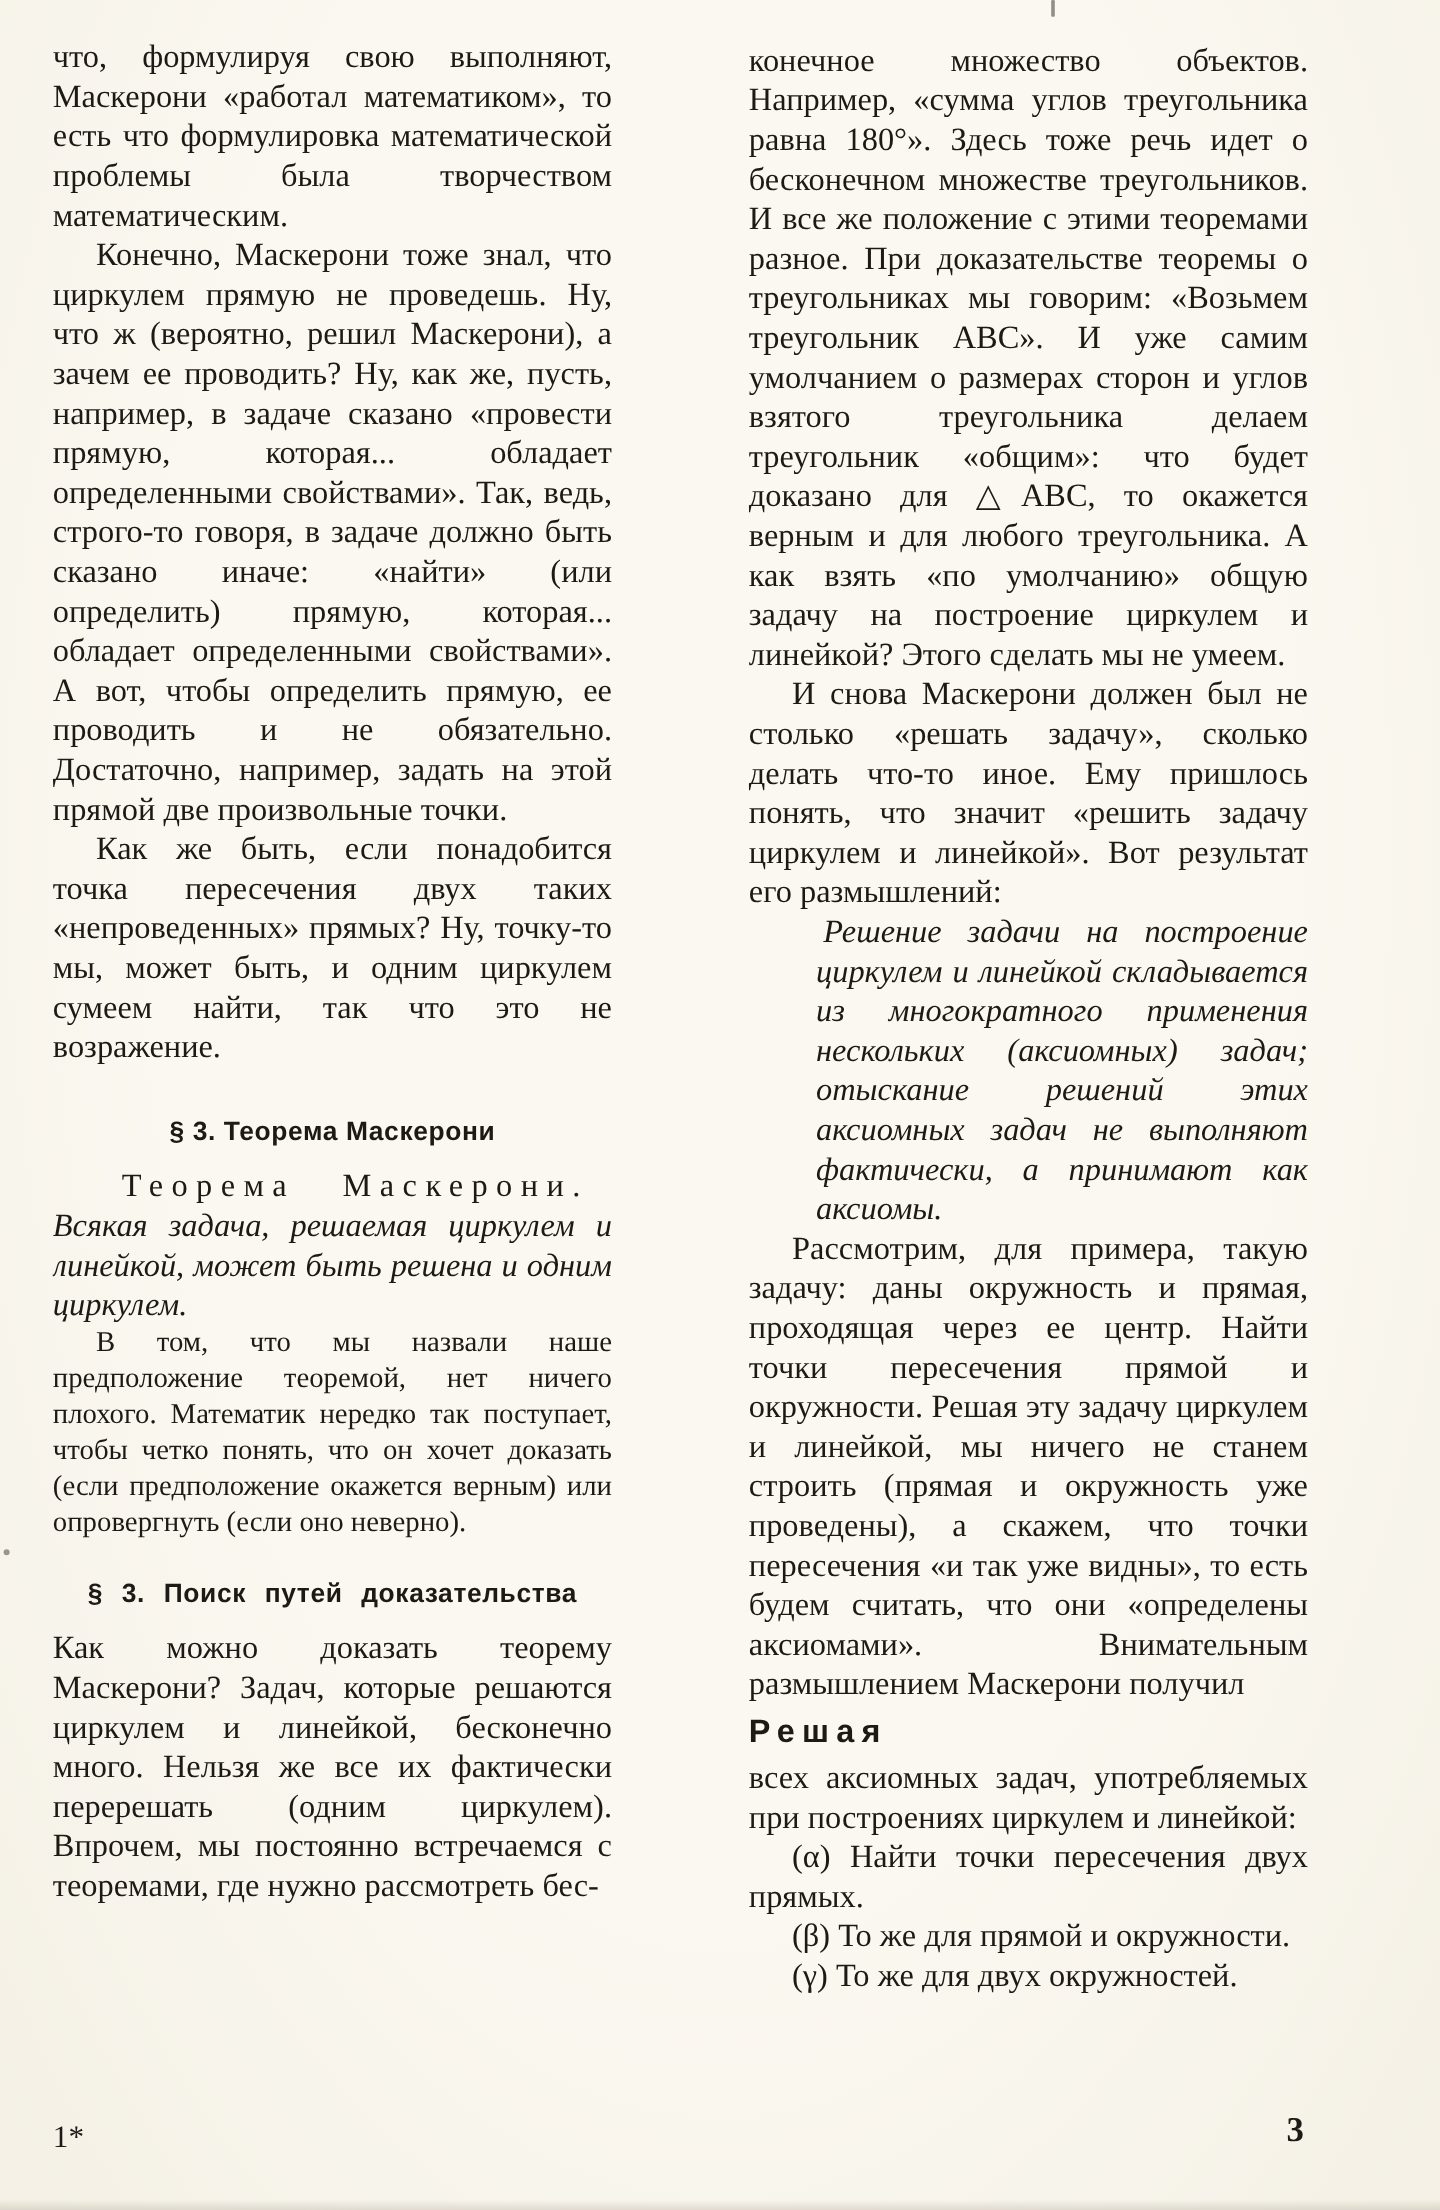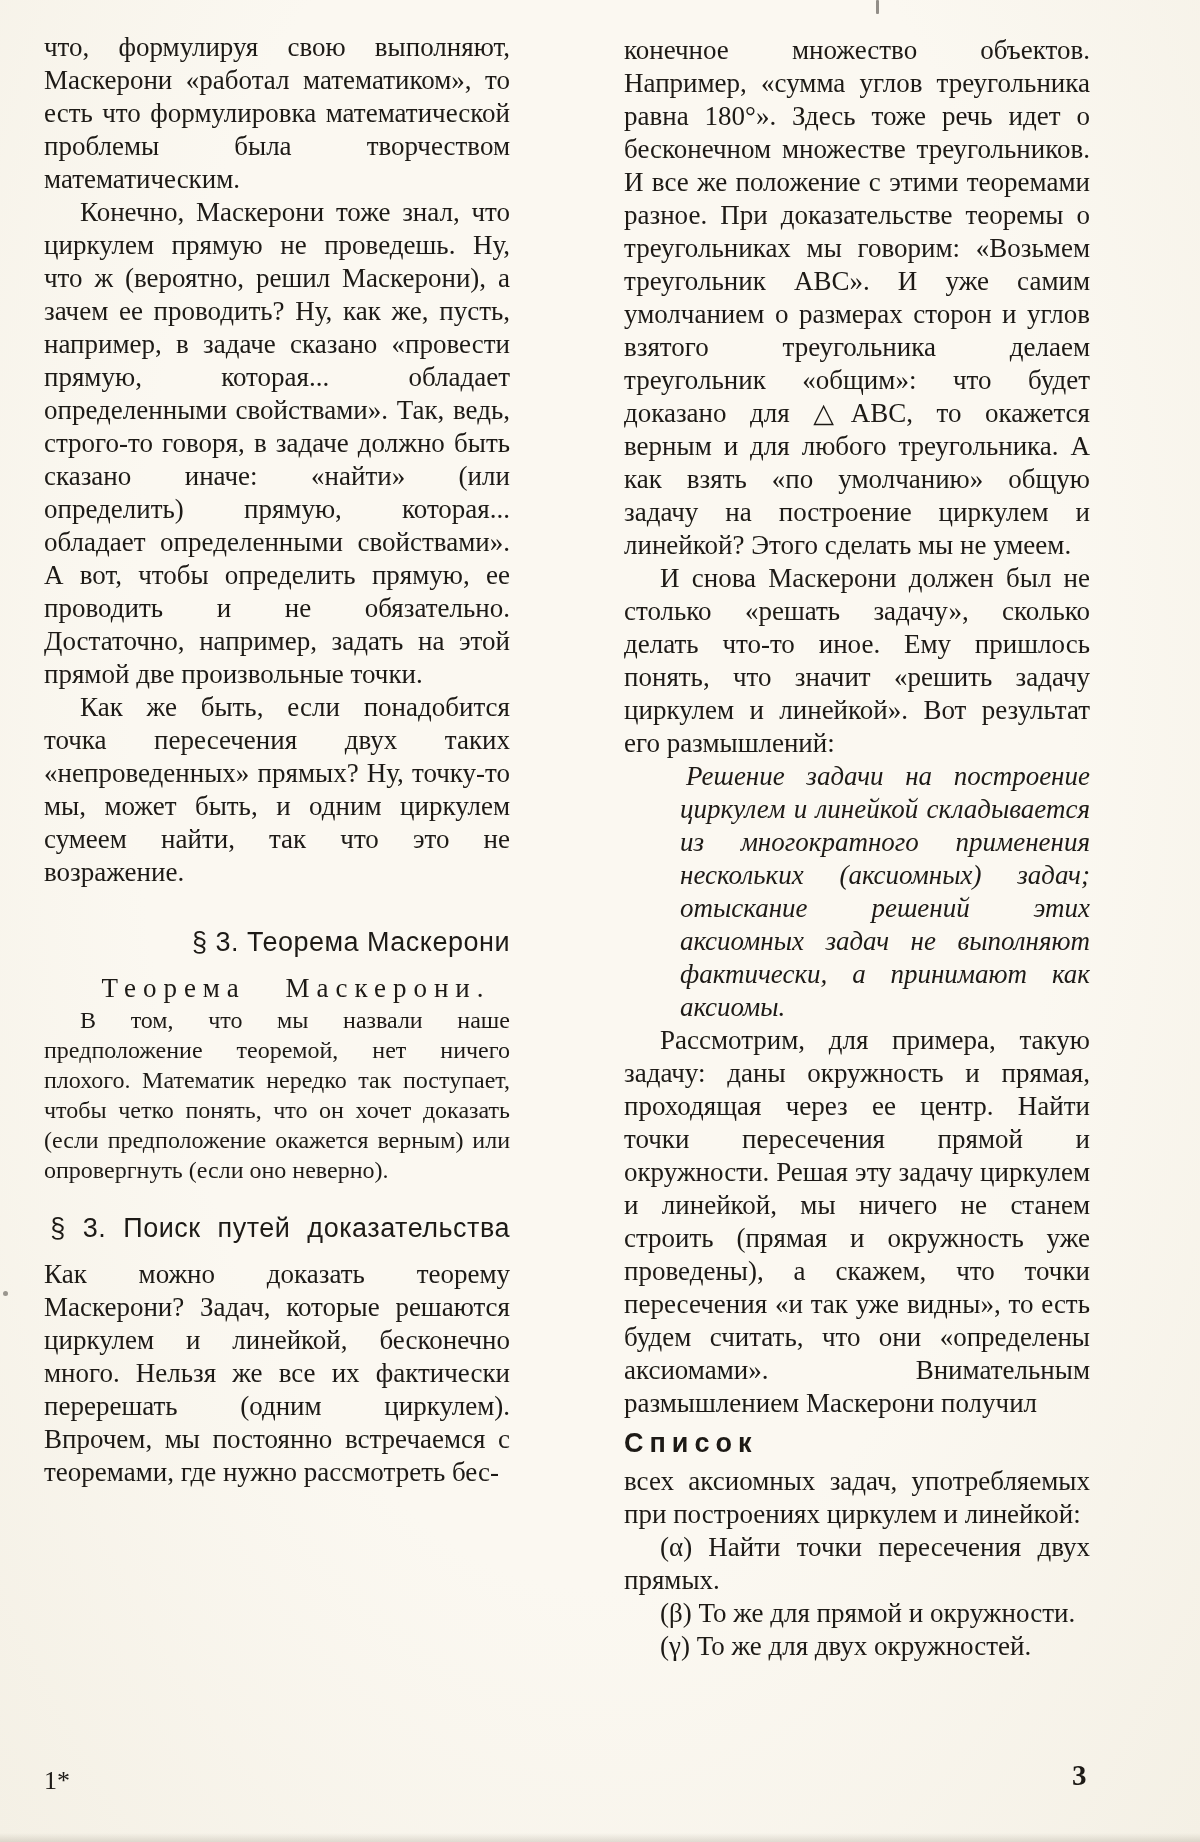--- a/index.html
+++ b/index.html
@@ -25,24 +25,24 @@
     overflow: hidden;
   }
   .col-left  { left: 44px;  top: 31px; height: 1740px; }
   .col-right { left: 624px; top: 34px; height: 1730px; }
 
   .blk { margin: 0; }
   .body   { text-indent: 36px; }
   .noindent { text-indent: 0; }
   .heading {
     font-family: "Liberation Sans", sans-serif;
-    font-weight: normal;
-    font-size: 27px;
+    font-weight: bold;
+    font-size: 22px;
     line-height: 33px;
-    text-align: right;
+    text-align: center;
     text-indent: 0;
     margin: 37px 0 13px 0;
     letter-spacing: 0.5px;
   }
   .wide { word-spacing: 9px; margin-top: 27px; }
   .spaced {
     text-indent: 38px;
     letter-spacing: 7px;
     word-spacing: 26px;
     text-align: center;
@@ -93,30 +93,31 @@
 <div class="page">
   <div class="tick"></div>
   <div class="speck"></div>
 
   <div class="col col-left" id="col-left">
       <p class="blk body noindent"><span>что, формулируя свою выполняют, Маскерони «работал математиком», то есть что </span><span class="it">формулировка математической проблемы была творчеством математическим</span><span>.</span></p>
       <p class="blk body"><span>Конечно, Маскерони тоже знал, что циркулем прямую не проведешь. Ну, что ж (вероятно, решил Маскерони), а зачем ее проводить? Ну, как же, пусть, например, в задаче сказано «</span><span class="it">провести</span><span> прямую, которая... обладает определенными свойствами». Так, ведь,  строго-то говоря, в задаче должно быть сказано иначе: «</span><span class="it">найти</span><span>» (или </span><span class="it">определить</span><span>) прямую, которая... обладает определенными свойствами». А вот, чтобы определить прямую, ее проводить и не обязательно. Достаточно, например, задать на этой прямой две произвольные точки.</span></p>
       <p class="blk body"><span>Как же быть, если понадобится точка пересечения двух таких «непроведенных»  прямых? Ну, точку-то мы, может быть, и одним циркулем сумеем найти, так что это не возражение.</span></p>
       <h2 class="blk heading"><span>§ 3. Теорема Маскерони</span></h2>
       <p class="blk spaced"><span>Теорема Маскерони.</span></p>
+      <p class="blk theorem"><span>Всякая задача, решаемая циркулем и линейкой, может быть решена и одним циркулем.</span></p>
       <p class="blk body small"><span>В том, что мы назвали наше предположение теоремой, нет ничего плохого. Математик нередко так поступает, чтобы четко понять, что он хочет доказать (если предположение окажется верным) или опровергнуть (если оно неверно).</span></p>
       <h2 class="blk heading wide"><span>§ 3. Поиск путей доказательства</span></h2>
       <p class="blk body noindent"><span>Как можно доказать теорему Маскерони?  Задач, которые решаются циркулем и линейкой, бесконечно много. Нельзя же все их фактически перерешать (одним циркулем). Впрочем, мы постоянно встречаемся с теоремами, где нужно рассмотреть бес-</span></p>
     </div>
   <div class="col col-right" id="col-right">
       <p class="blk body noindent"><span>конечное  множество объектов. Например, «сумма углов треугольника равна 180°». Здесь тоже речь идет о бесконечном множестве треугольников. И все же положение с этими теоремами разное. При доказательстве теоремы о треугольниках мы говорим: «Возьмем  треугольник </span><span class="it">ABC</span><span>». И уже самим </span><span class="it">умолчанием</span><span> о размерах сторон и углов взятого треугольника делаем треугольник «общим»: что будет доказано для △</span><span class="it">ABC</span><span>, то окажется верным и для любого треугольника. А как взять «по умолчанию» общую задачу на построение циркулем и линейкой? Этого сделать мы не умеем.</span></p>
       <p class="blk body"><span>И снова Маскерони должен был не столько «решать задачу», сколько </span><span class="it">делать что-то иное</span><span>. Ему пришлось понять, что значит «решить задачу циркулем и линейкой». Вот результат его размышлений:</span></p>
       <p class="blk quote"><span>Решение задачи на построение циркулем и линейкой складывается из многократного применения нескольких  (аксиомных) задач; отыскание решений этих аксиомных задач не выполняют фактически, а принимают как аксиомы.</span></p>
       <p class="blk body"><span>Рассмотрим, для примера, такую задачу: даны окружность и прямая, проходящая через ее центр. Найти точки пересечения прямой и окружности. Решая эту задачу циркулем и линейкой, мы ничего не станем строить (прямая и окружность уже проведены), а скажем, что точки пересечения  «и так уже видны», то есть будем считать, что они «определены аксиомами».  Внимательным размышлением Маскерони получил</span></p>
-      <p class="blk list-head"><span>Список</span></p>
+      <p class="blk list-head"><span>Решая</span></p>
       <p class="blk body noindent"><span>всех аксиомных задач, употребляемых при построениях циркулем и линейкой:</span></p>
       <p class="blk item"><span>(α) </span><span class="it">Найти точки пересечения двух прямых.</span></p>
       <p class="blk item"><span>(β) </span><span class="it">То же для прямой и окружности.</span></p>
       <p class="blk item"><span>(γ) </span><span class="it">То же для двух окружностей.</span></p>
     </div>
 
   <span class="footer-mark sig">1*</span>
   <span class="footer-mark pageno">3</span>
 
   <div class="scan-edge"></div>

